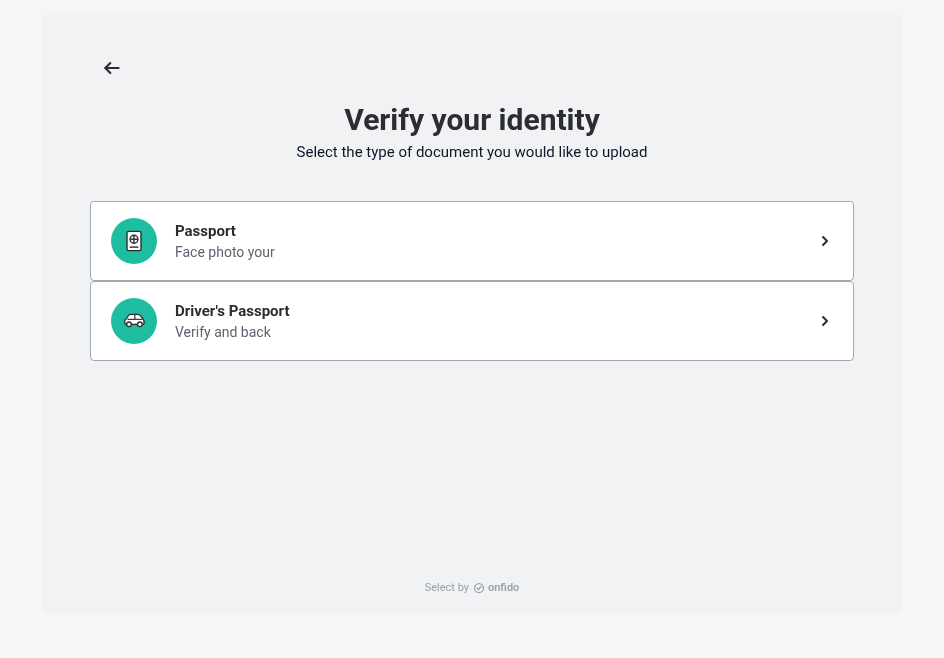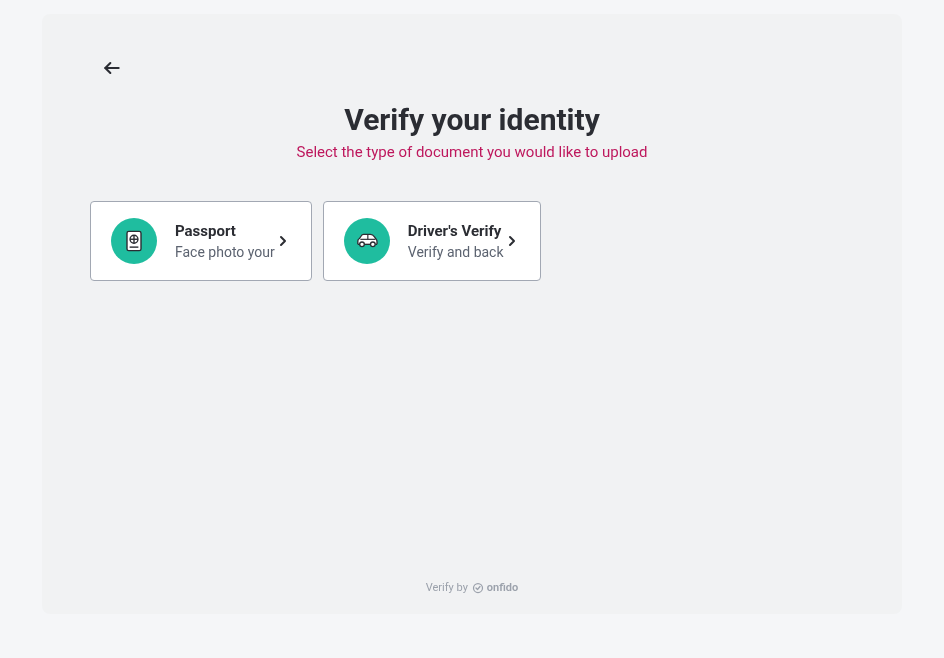--- a/index.html
+++ b/index.html
@@ -39,27 +39,26 @@
       text-align: center;
     }
     .title {
       font-size: 30px;
       font-weight: 700;
       color: #2b2d33;
       margin-bottom: 6px;
     }
     .subtitle {
       font-size: 15px;
-      color: #be185d;
+      color: #0f172a;
       margin-bottom: 36px;
     }
     .options {
       display: flex;
-      flex-direction: row;
-      gap: 11px;
+      flex-direction: column;
       padding: 4px 12px;
     }
     .option {
       background: #ffffff;
       border: 1px solid #a2a8b3;
       border-radius: 4px;
       padding: 16px 20px;
       display: flex;
       align-items: center;
       cursor: pointer;
@@ -155,33 +154,33 @@
           <svg width="30" height="30" viewBox="0 0 36 36" fill="none">
             <path d="M7 22 L7 18 Q7 16 9 15 L11 12 Q12 10 14 10 L22 10 Q25 10 27 13 L29 16 Q30 17 30 19 L30 22" fill="#ffffff" stroke="#2b2d33" stroke-width="1.6" stroke-linejoin="round"></path>
             <line x1="7" y1="22" x2="30" y2="22" stroke="#2b2d33" stroke-width="1.6"></line>
             <circle cx="12" cy="22" r="2.8" fill="#ffffff" stroke="#2b2d33" stroke-width="1.6"></circle>
             <circle cx="25" cy="22" r="2.8" fill="#ffffff" stroke="#2b2d33" stroke-width="1.6"></circle>
             <line x1="19" y1="10" x2="19" y2="16" stroke="#2b2d33" stroke-width="1.4"></line>
             <line x1="10" y1="16" x2="28" y2="16" stroke="#2b2d33" stroke-width="1.4"></line>
           </svg>
         </div>
         <div class="option-text">
-          <div class="option-title">Driver's Verify</div>
+          <div class="option-title">Driver's Passport</div>
           <div class="option-desc">Verify and back</div>
         </div>
         <svg class="chevron" width="16" height="16" viewBox="0 0 24 24" fill="none" stroke="currentColor" stroke-width="3" stroke-linecap="round" stroke-linejoin="round">
           <polyline points="9 18 15 12 9 6"></polyline>
         </svg>
       </div>
 
     </div>
   </div>
 
   <div class="footer">
-    <span>Verify by</span>
+    <span>Select by</span>
     <span class="footer-brand">
       <svg width="12" height="12" viewBox="0 0 24 24" fill="none" stroke="#9ba1ab" stroke-width="2.5">
         <circle cx="12" cy="12" r="9"></circle>
         <polyline points="8 12 11 15 16 9" stroke-linecap="round" stroke-linejoin="round"></polyline>
       </svg>
       <span>onfido</span>
     </span>
   </div>
 
 </div>

